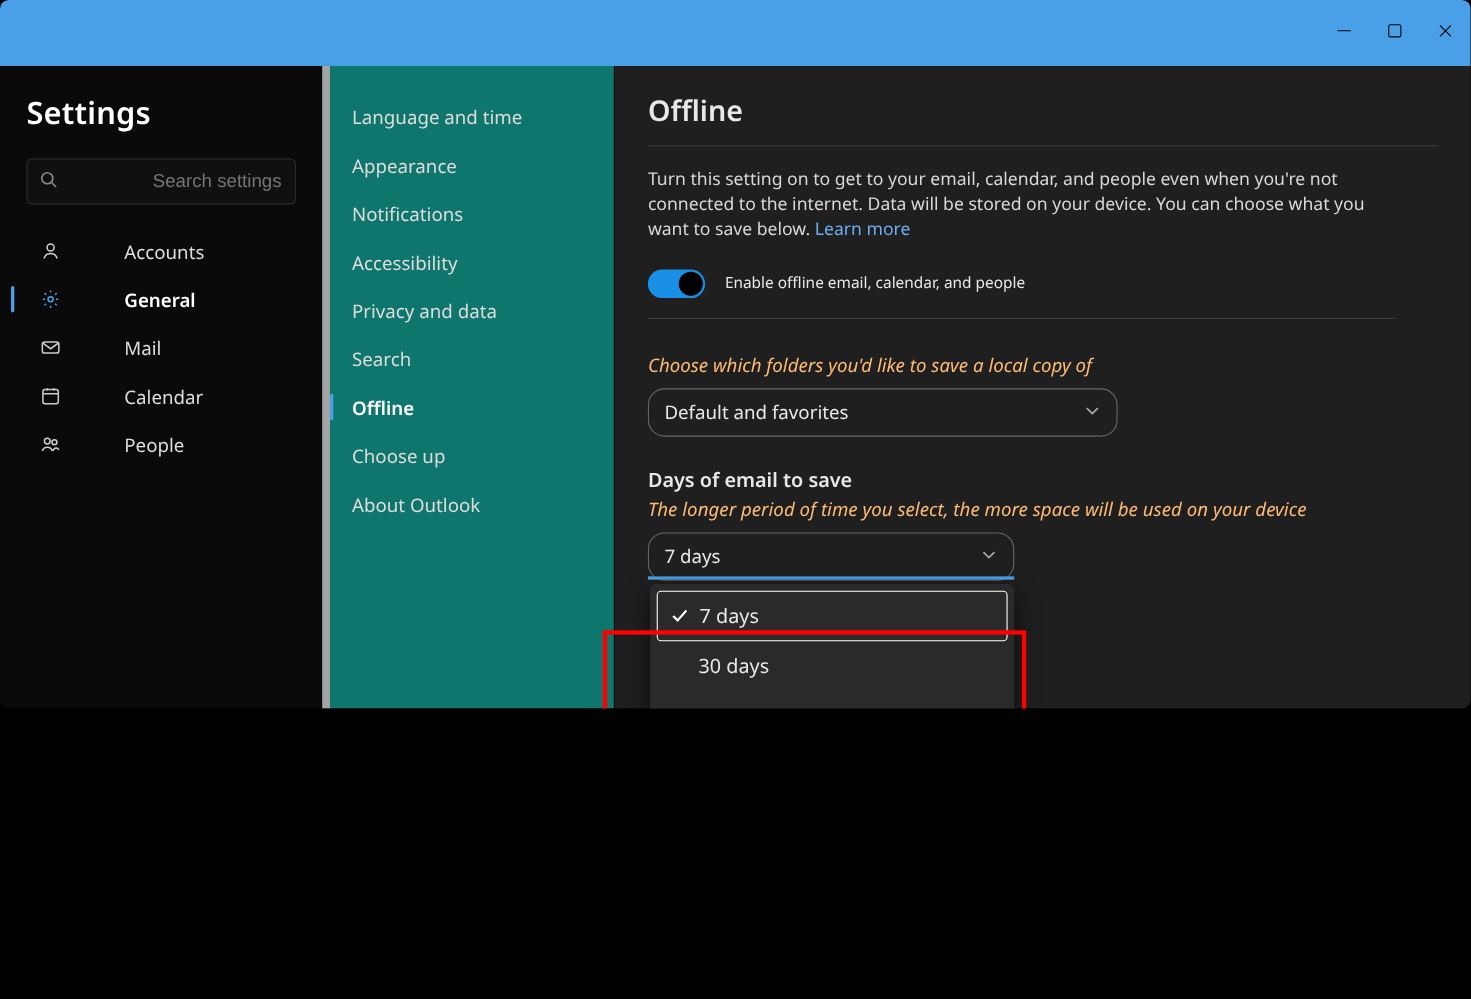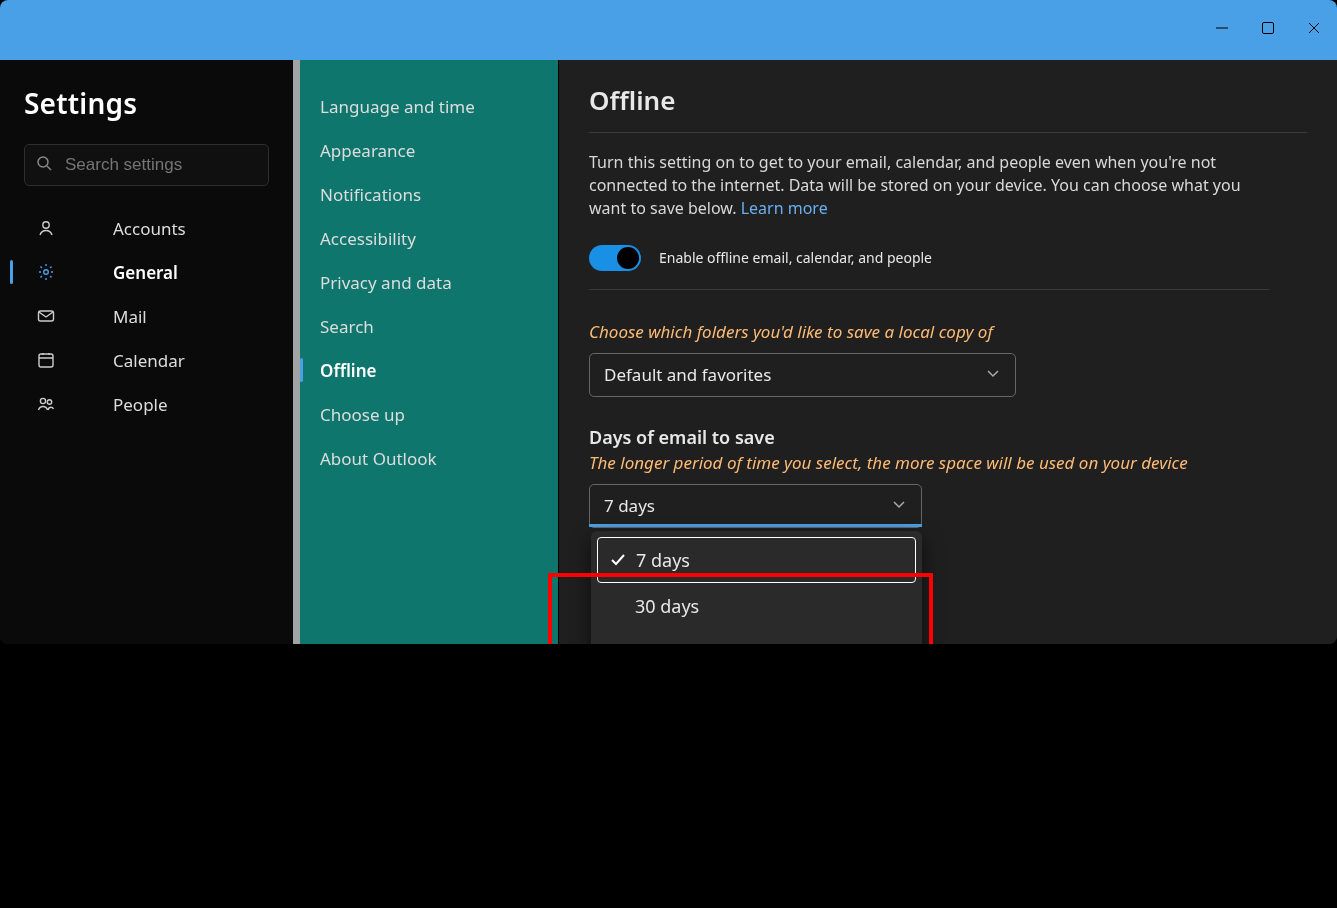--- a/index.html
+++ b/index.html
@@ -12,21 +12,21 @@
   .titlebar .btn svg { width: 14px; height: 14px; stroke: #000; stroke-width: 1; fill: none; }
 
   .body { flex: 1; display: flex; background: #1a1919; color: #fff; min-height: 0; }
 
   
   .sidebar-left { width: 293px; background: #0a0a0a; padding: 24px 24px 0 24px; display: flex; flex-direction: column; }
   .sidebar-left h1 { font-size: 28px; font-weight: 600; margin-bottom: 22px; letter-spacing: 0.2px; }
   .search-wrap { position: relative; margin-bottom: 20px; }
   .search-input {
     width: 100%; height: 42px; background: #101010; border: 1px solid #2e2e2e; border-radius: 5px;
-    color: #aaa; font-size: 17px; padding: 0 12px 0 40px; outline: none;
+    color: #aaa; font-size: 17px; padding: 0 12px 0 40px; outline: none; text-align: right;
   }
   .search-wrap .s-icon { position: absolute; left: 12px; top: 50%; transform: translateY(-50%); color: #888; }
   .nav-item {
     display: flex; align-items: center; height: 44px; padding: 0 6px 0 10px; color: #ddd; font-size: 17px;
     position: relative; cursor: pointer; border-radius: 4px; gap: 41px;
   }
   .nav-item .icon { width: 24px; display: flex; justify-content: center; margin-right: 14px; color: #ccc; }
   .nav-item.active { font-weight: 600; color: #fff; }
   .nav-item.active::before {
     content: ""; position: absolute; left: -14px; top: 10px; bottom: 10px; width: 3px; background: #4aa0e6; border-radius: 2px;
@@ -60,21 +60,21 @@
     position: absolute; right: 2px; top: 2px; width: 22px; height: 22px; border-radius: 50%; background: #000;
   }
   .toggle-label { font-size: 14px; text-align: center; }
 
   .sep { height: 1px; background: #3a3a3a; margin: 6px 0 30px 0; max-width: 680px; }
 
   .section-title { font-size: 18px; font-weight: 600; margin-bottom: 2px; }
   .section-sub { font-size: 17px; color: #fdba74; margin-bottom: 10px; font-style: italic; }
 
   .dropdown {
-    width: 427px; height: 44px; border: 1px solid #666; border-radius: 5px; background: #1f1f1f;
+    width: 427px; height: 44px; border: 1px solid #666; border-radius: 15px; background: #1f1f1f;
     display: flex; align-items: center; justify-content: space-between; padding: 0 14px; color: #e8e8e8;
     font-size: 17px; cursor: pointer; margin-bottom: 28px;
   }
   .dropdown.sm { width: 333px; margin-bottom: 0; }
   .chev { color: #aaa; }
   .chev svg { width: 16px; height: 16px; stroke: #aaa; stroke-width: 1.5; fill: none; }
 
   .dd-wrap { position: relative; width: 333px; }
   .dd-border { position: absolute; left: 0; top: 40px; width: 333px; height: 3px; background: #4aa0e6; }
 

